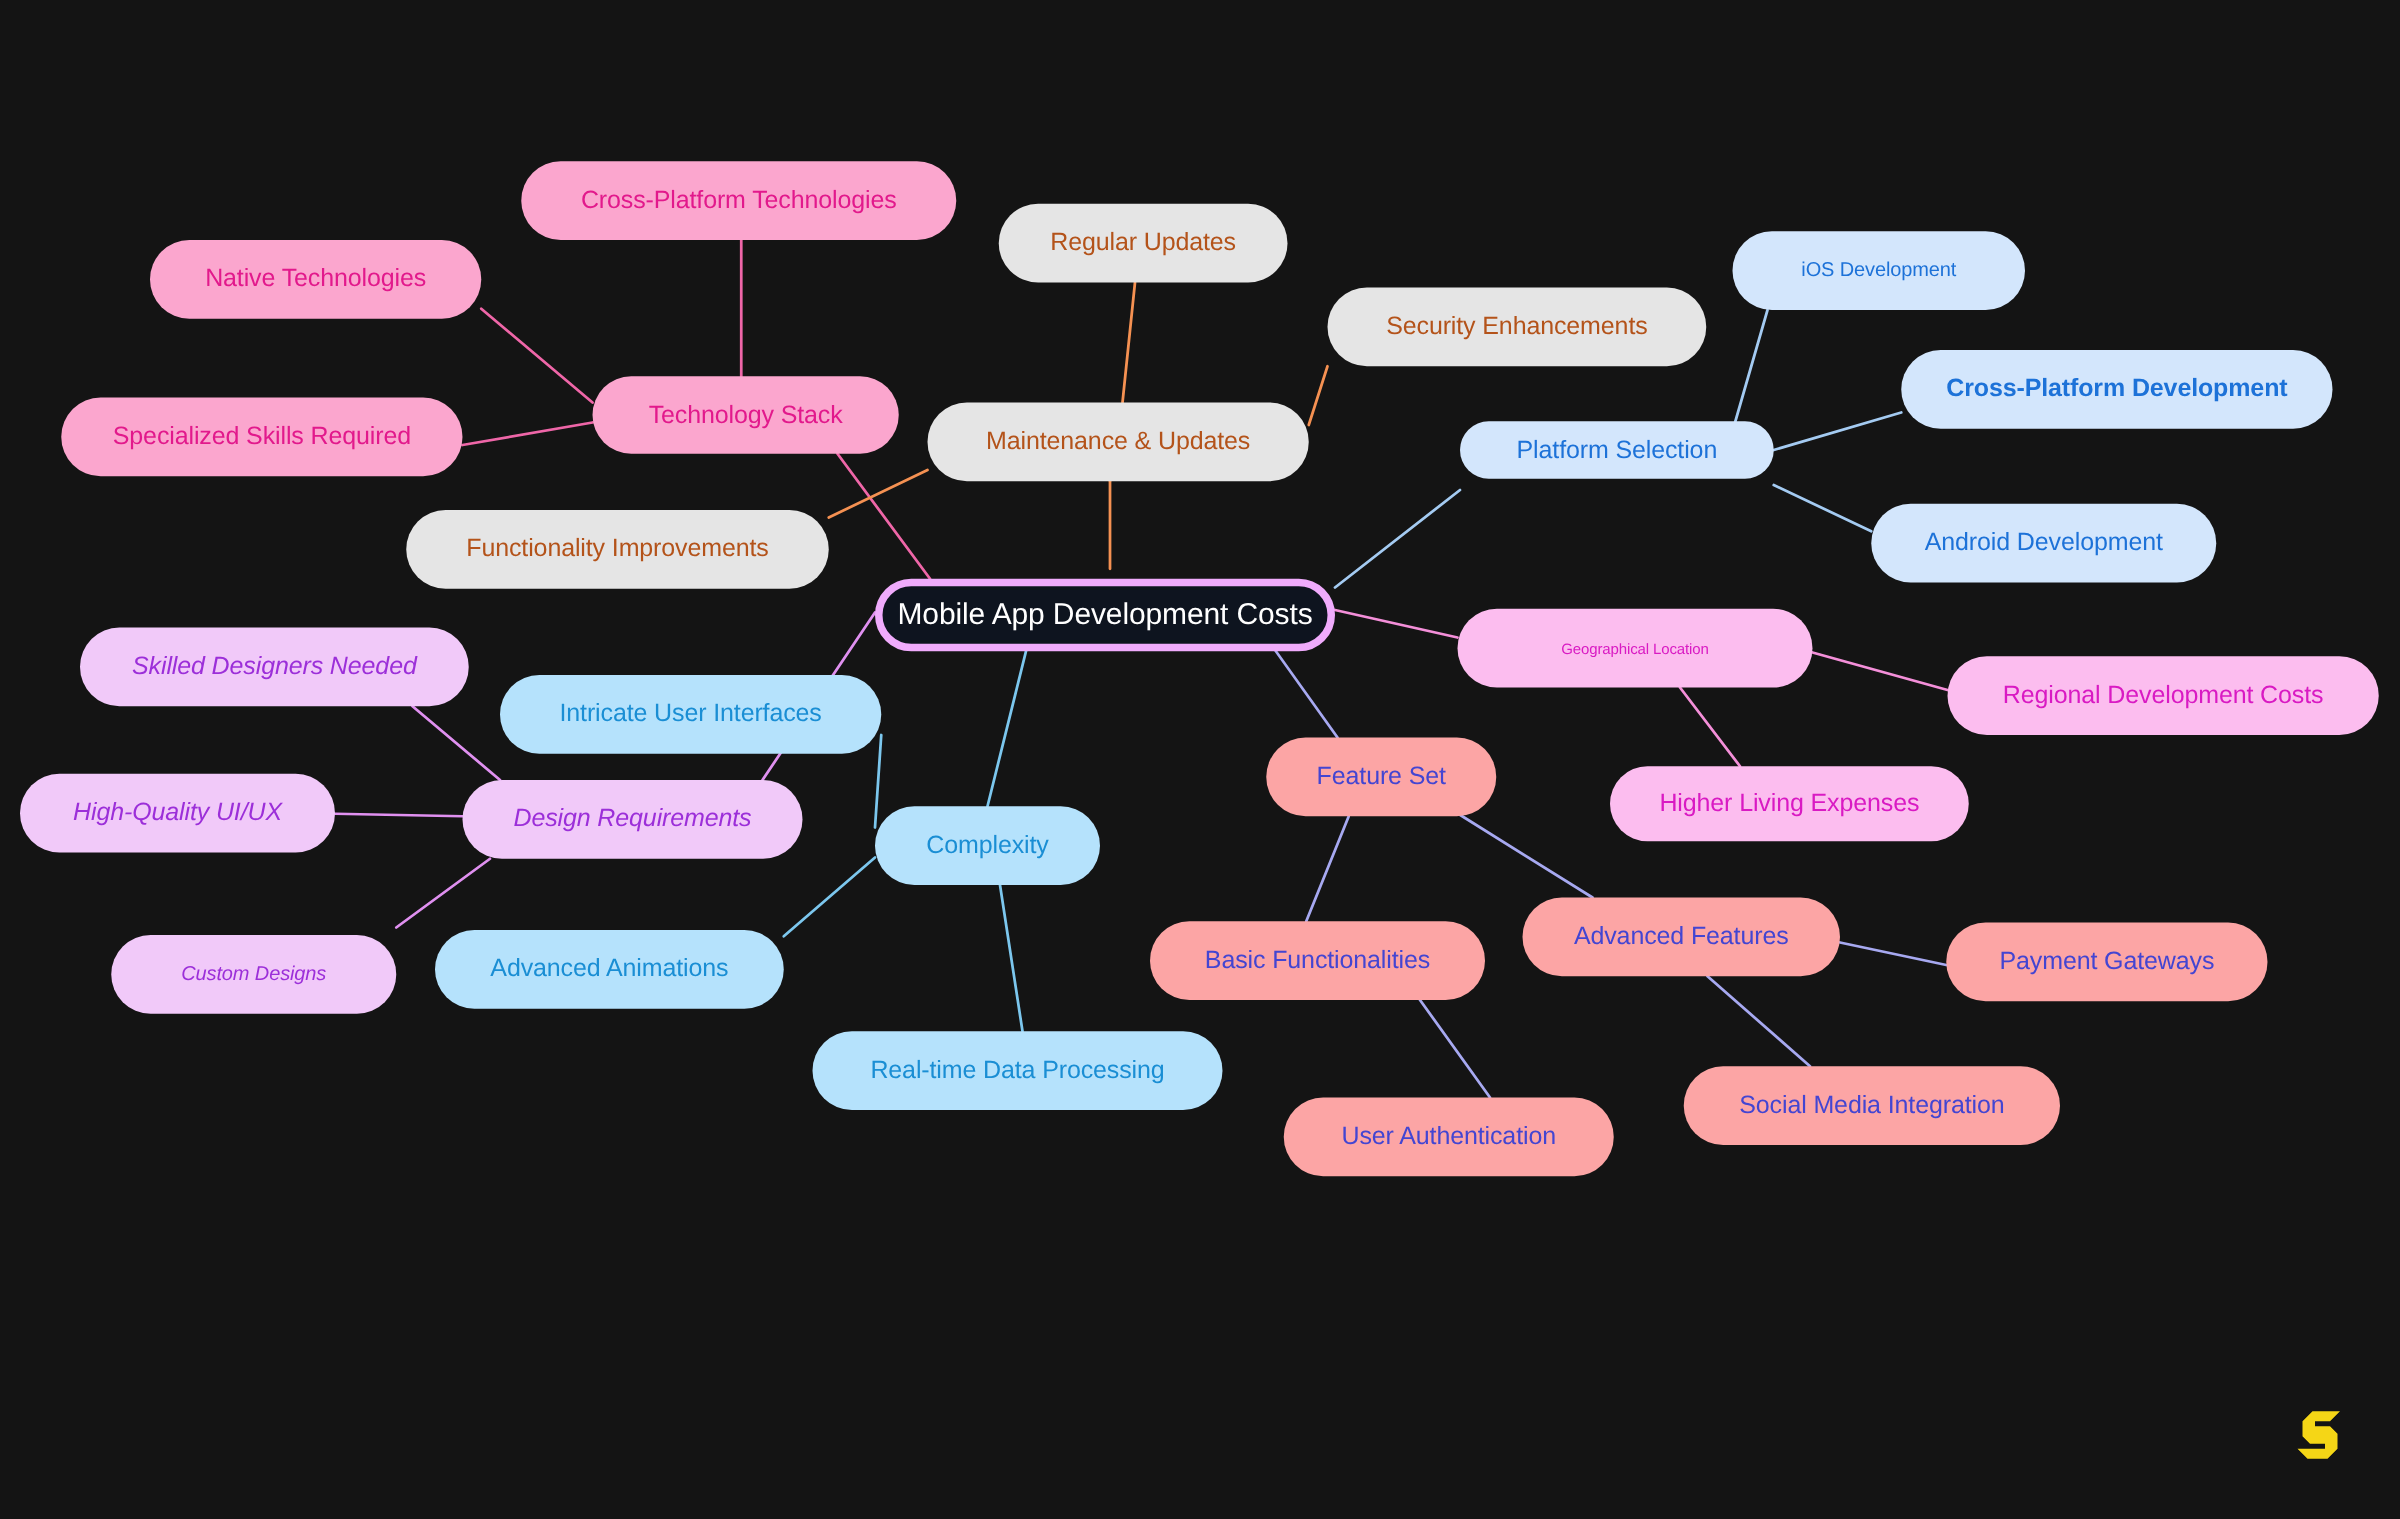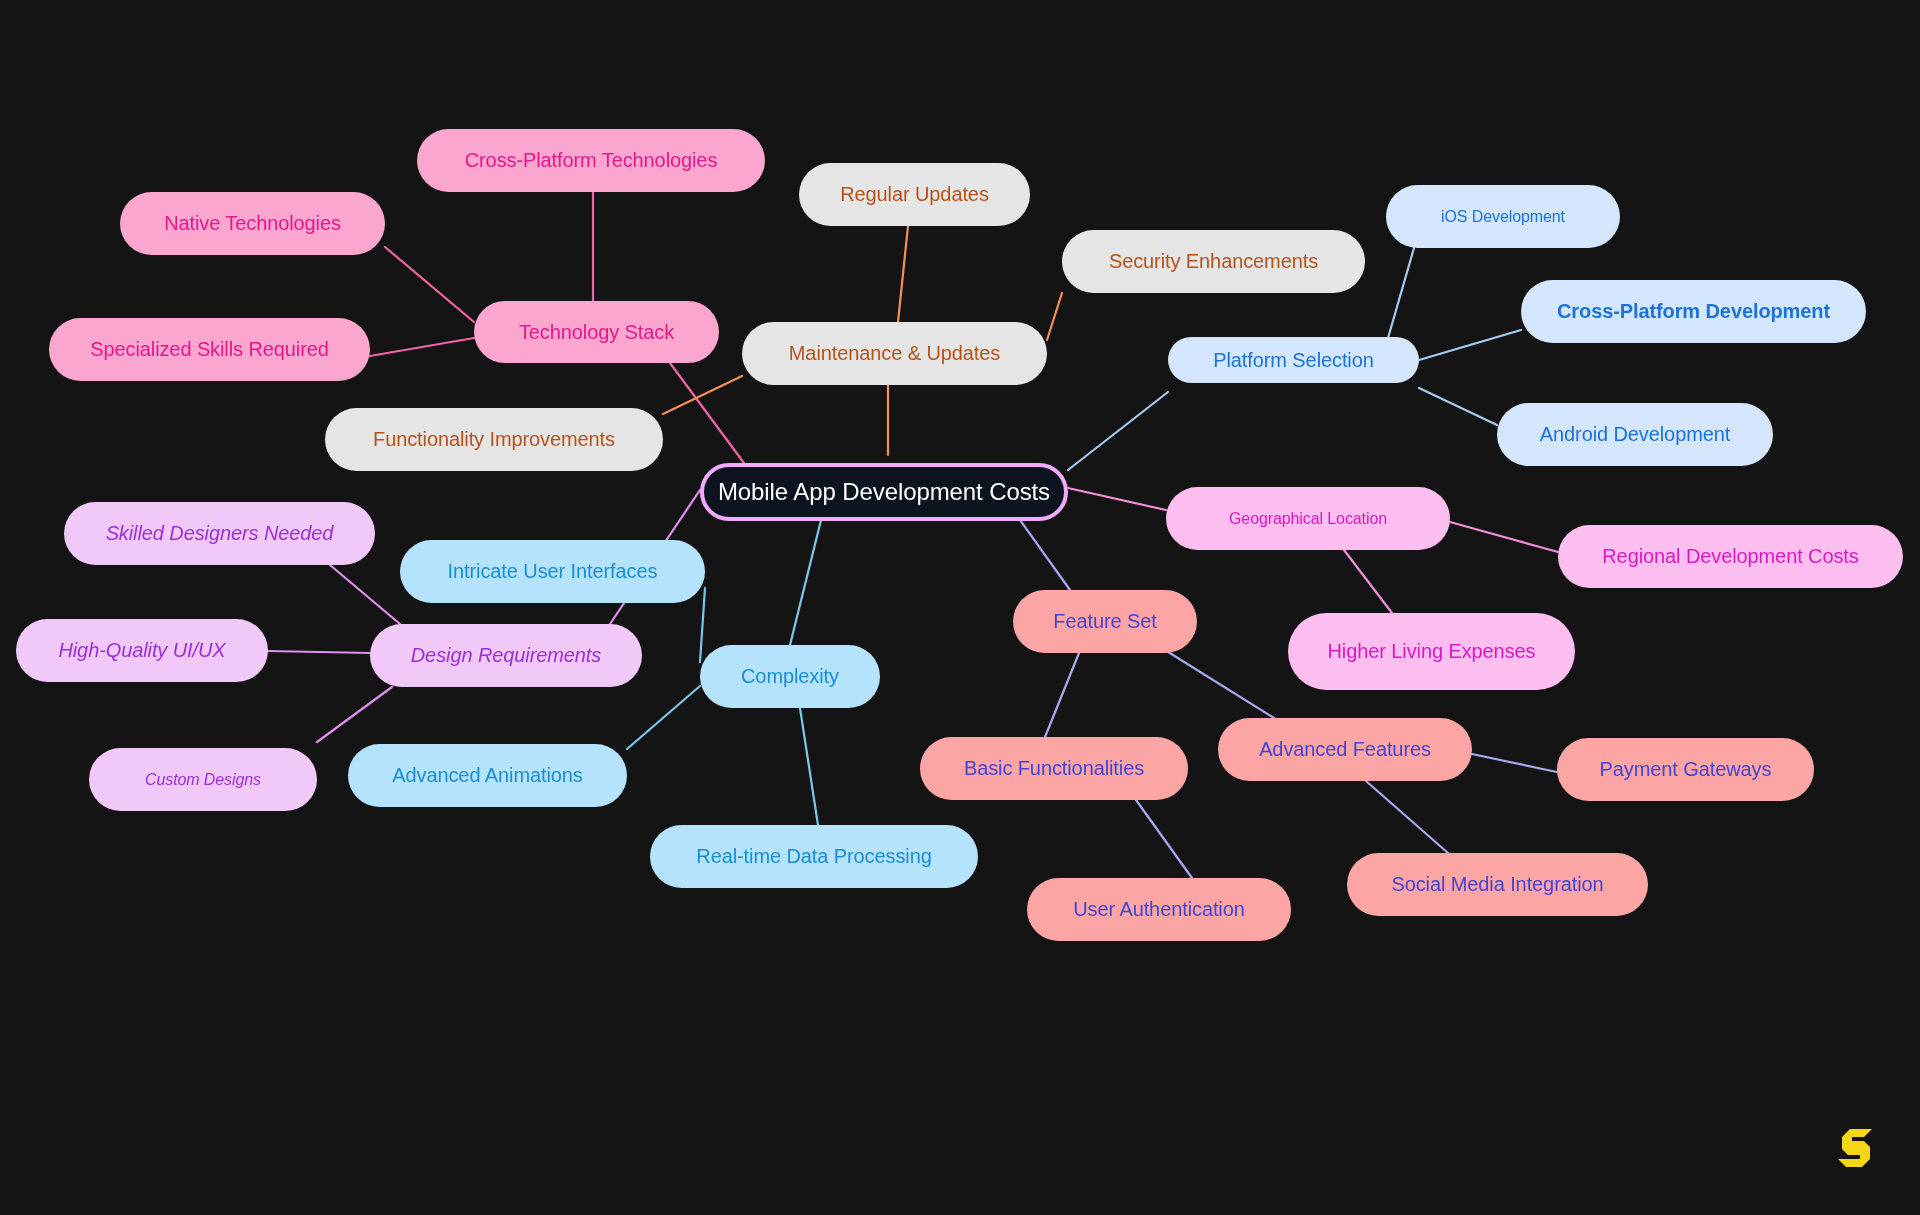--- a/index.html
+++ b/index.html
@@ -32,21 +32,21 @@
     border-radius: 999px;
     white-space: nowrap;
     letter-spacing: -0.1px;
     z-index: 5;
   }
   .node-label {
     display: block;
   }
   .root {
     background: #0e141f;
-    border: 4px solid #f0abfc;
+    border: 6px solid #f0abfc;
     color: #ffffff;
     font-size: 24px;
     z-index: 8;
   }
   .c-pink      { background: #fba6ce; color: #e2198c; }
   .c-orange    { background: #e5e5e5; color: #b4531a; }
   .c-blue      { background: #d3e6fc; color: #1d72d8; }
   .c-magenta   { background: #fcbdef; color: #d91ac3; }
   .c-periwinkle{ background: #fca5a5; color: #4345d2; }
   .c-violet    { background: #f1c9f9; color: #9c2fd9; font-style: italic; }
@@ -131,27 +131,27 @@
       </div>
       <div class="node c-blue" style="left: 1386px; top: 185px; width: 234px; height: 63px; font-size: 16px;">
         <span class="node-label">iOS Development</span>
       </div>
       <div class="node c-blue" style="left: 1521px; top: 280px; width: 345px; height: 63px; font-size: 20px; font-weight: bold;">
         <span class="node-label">Cross-Platform Development</span>
       </div>
       <div class="node c-blue" style="left: 1497px; top: 403px; width: 276px; height: 63px; font-size: 20px;">
         <span class="node-label">Android Development</span>
       </div>
-      <div class="node c-magenta" style="left: 1166px; top: 487px; width: 284px; height: 63px; font-size: 16px;">
+      <div class="node c-magenta" style="left: 1166px; top: 487px; width: 284px; height: 63px; font-size: 12px;">
         <span class="node-label">Geographical Location</span>
       </div>
       <div class="node c-magenta" style="left: 1558px; top: 525px; width: 345px; height: 63px; font-size: 20px;">
         <span class="node-label">Regional Development Costs</span>
       </div>
-      <div class="node c-magenta" style="left: 1288px; top: 613px; width: 287px; height: 77px; font-size: 20px;">
+      <div class="node c-magenta" style="left: 1288px; top: 613px; width: 287px; height: 60px; font-size: 20px;">
         <span class="node-label">Higher Living Expenses</span>
       </div>
       <div class="node c-periwinkle" style="left: 1013px; top: 590px; width: 184px; height: 63px; font-size: 20px;">
         <span class="node-label">Feature Set</span>
       </div>
       <div class="node c-periwinkle" style="left: 920px; top: 737px; width: 268px; height: 63px; font-size: 20px;">
         <span class="node-label">Basic Functionalities</span>
       </div>
       <div class="node c-periwinkle" style="left: 1218px; top: 718px; width: 254px; height: 63px; font-size: 20px;">
         <span class="node-label">Advanced Features</span>

